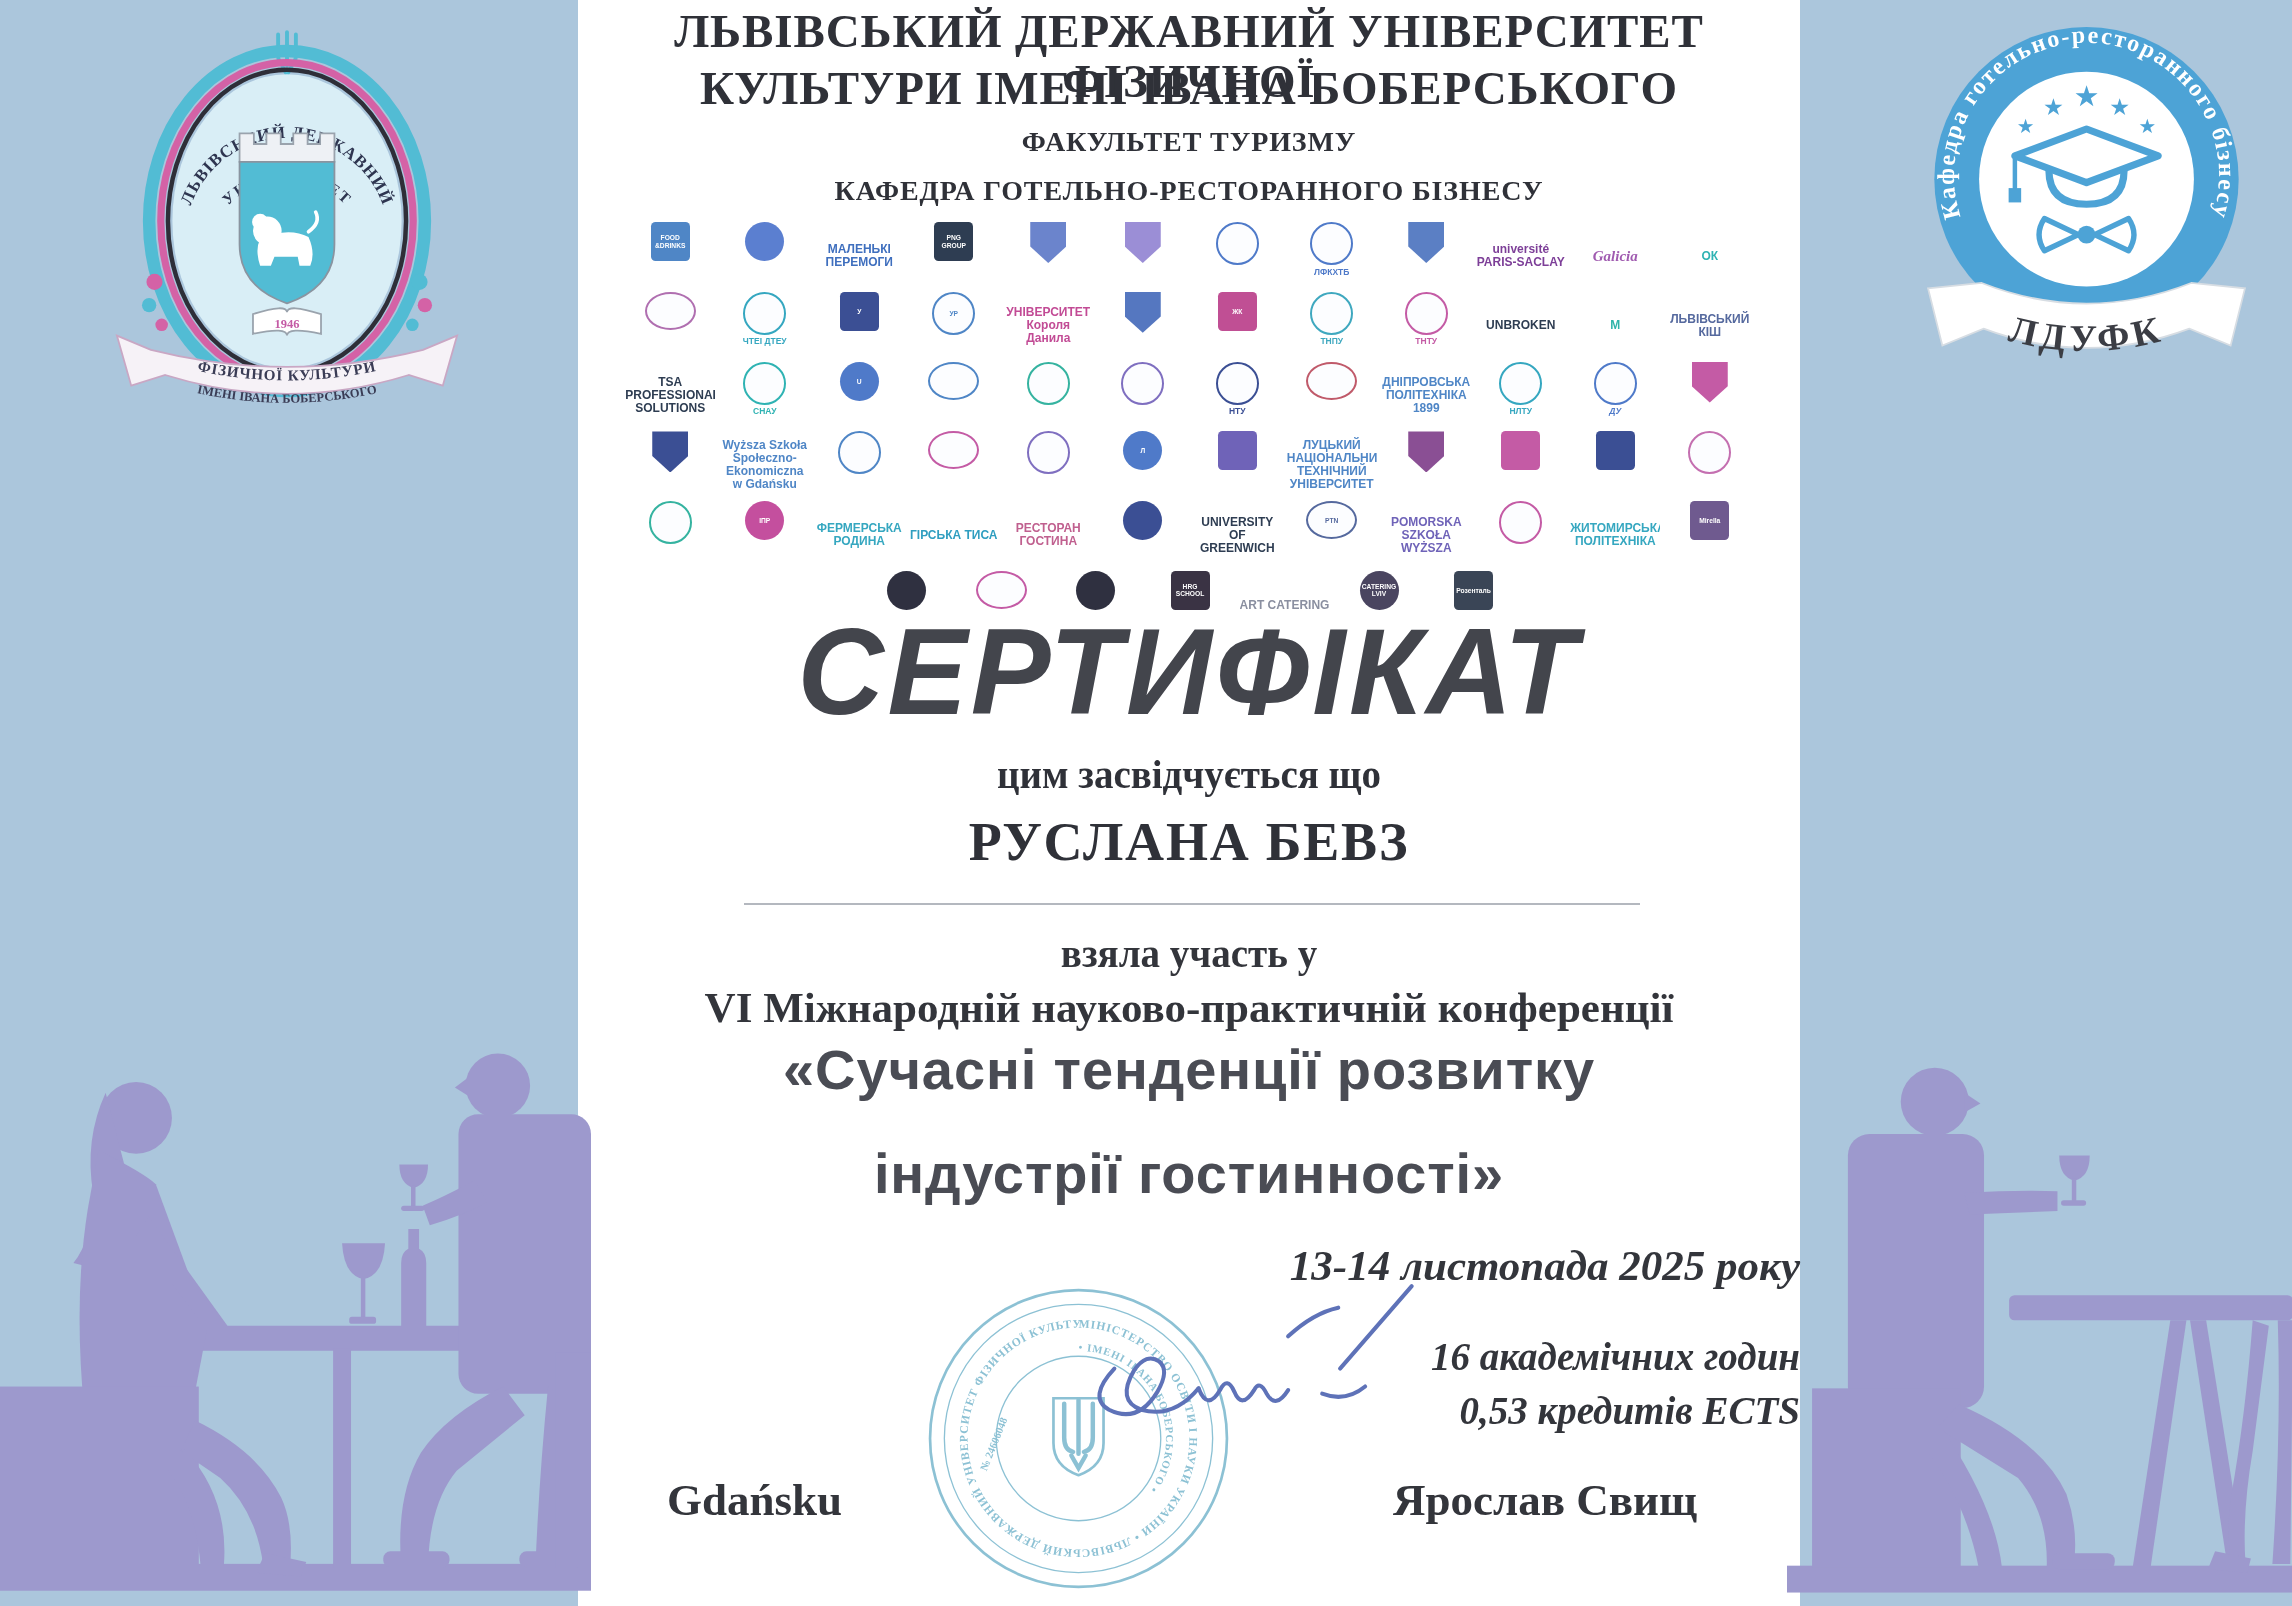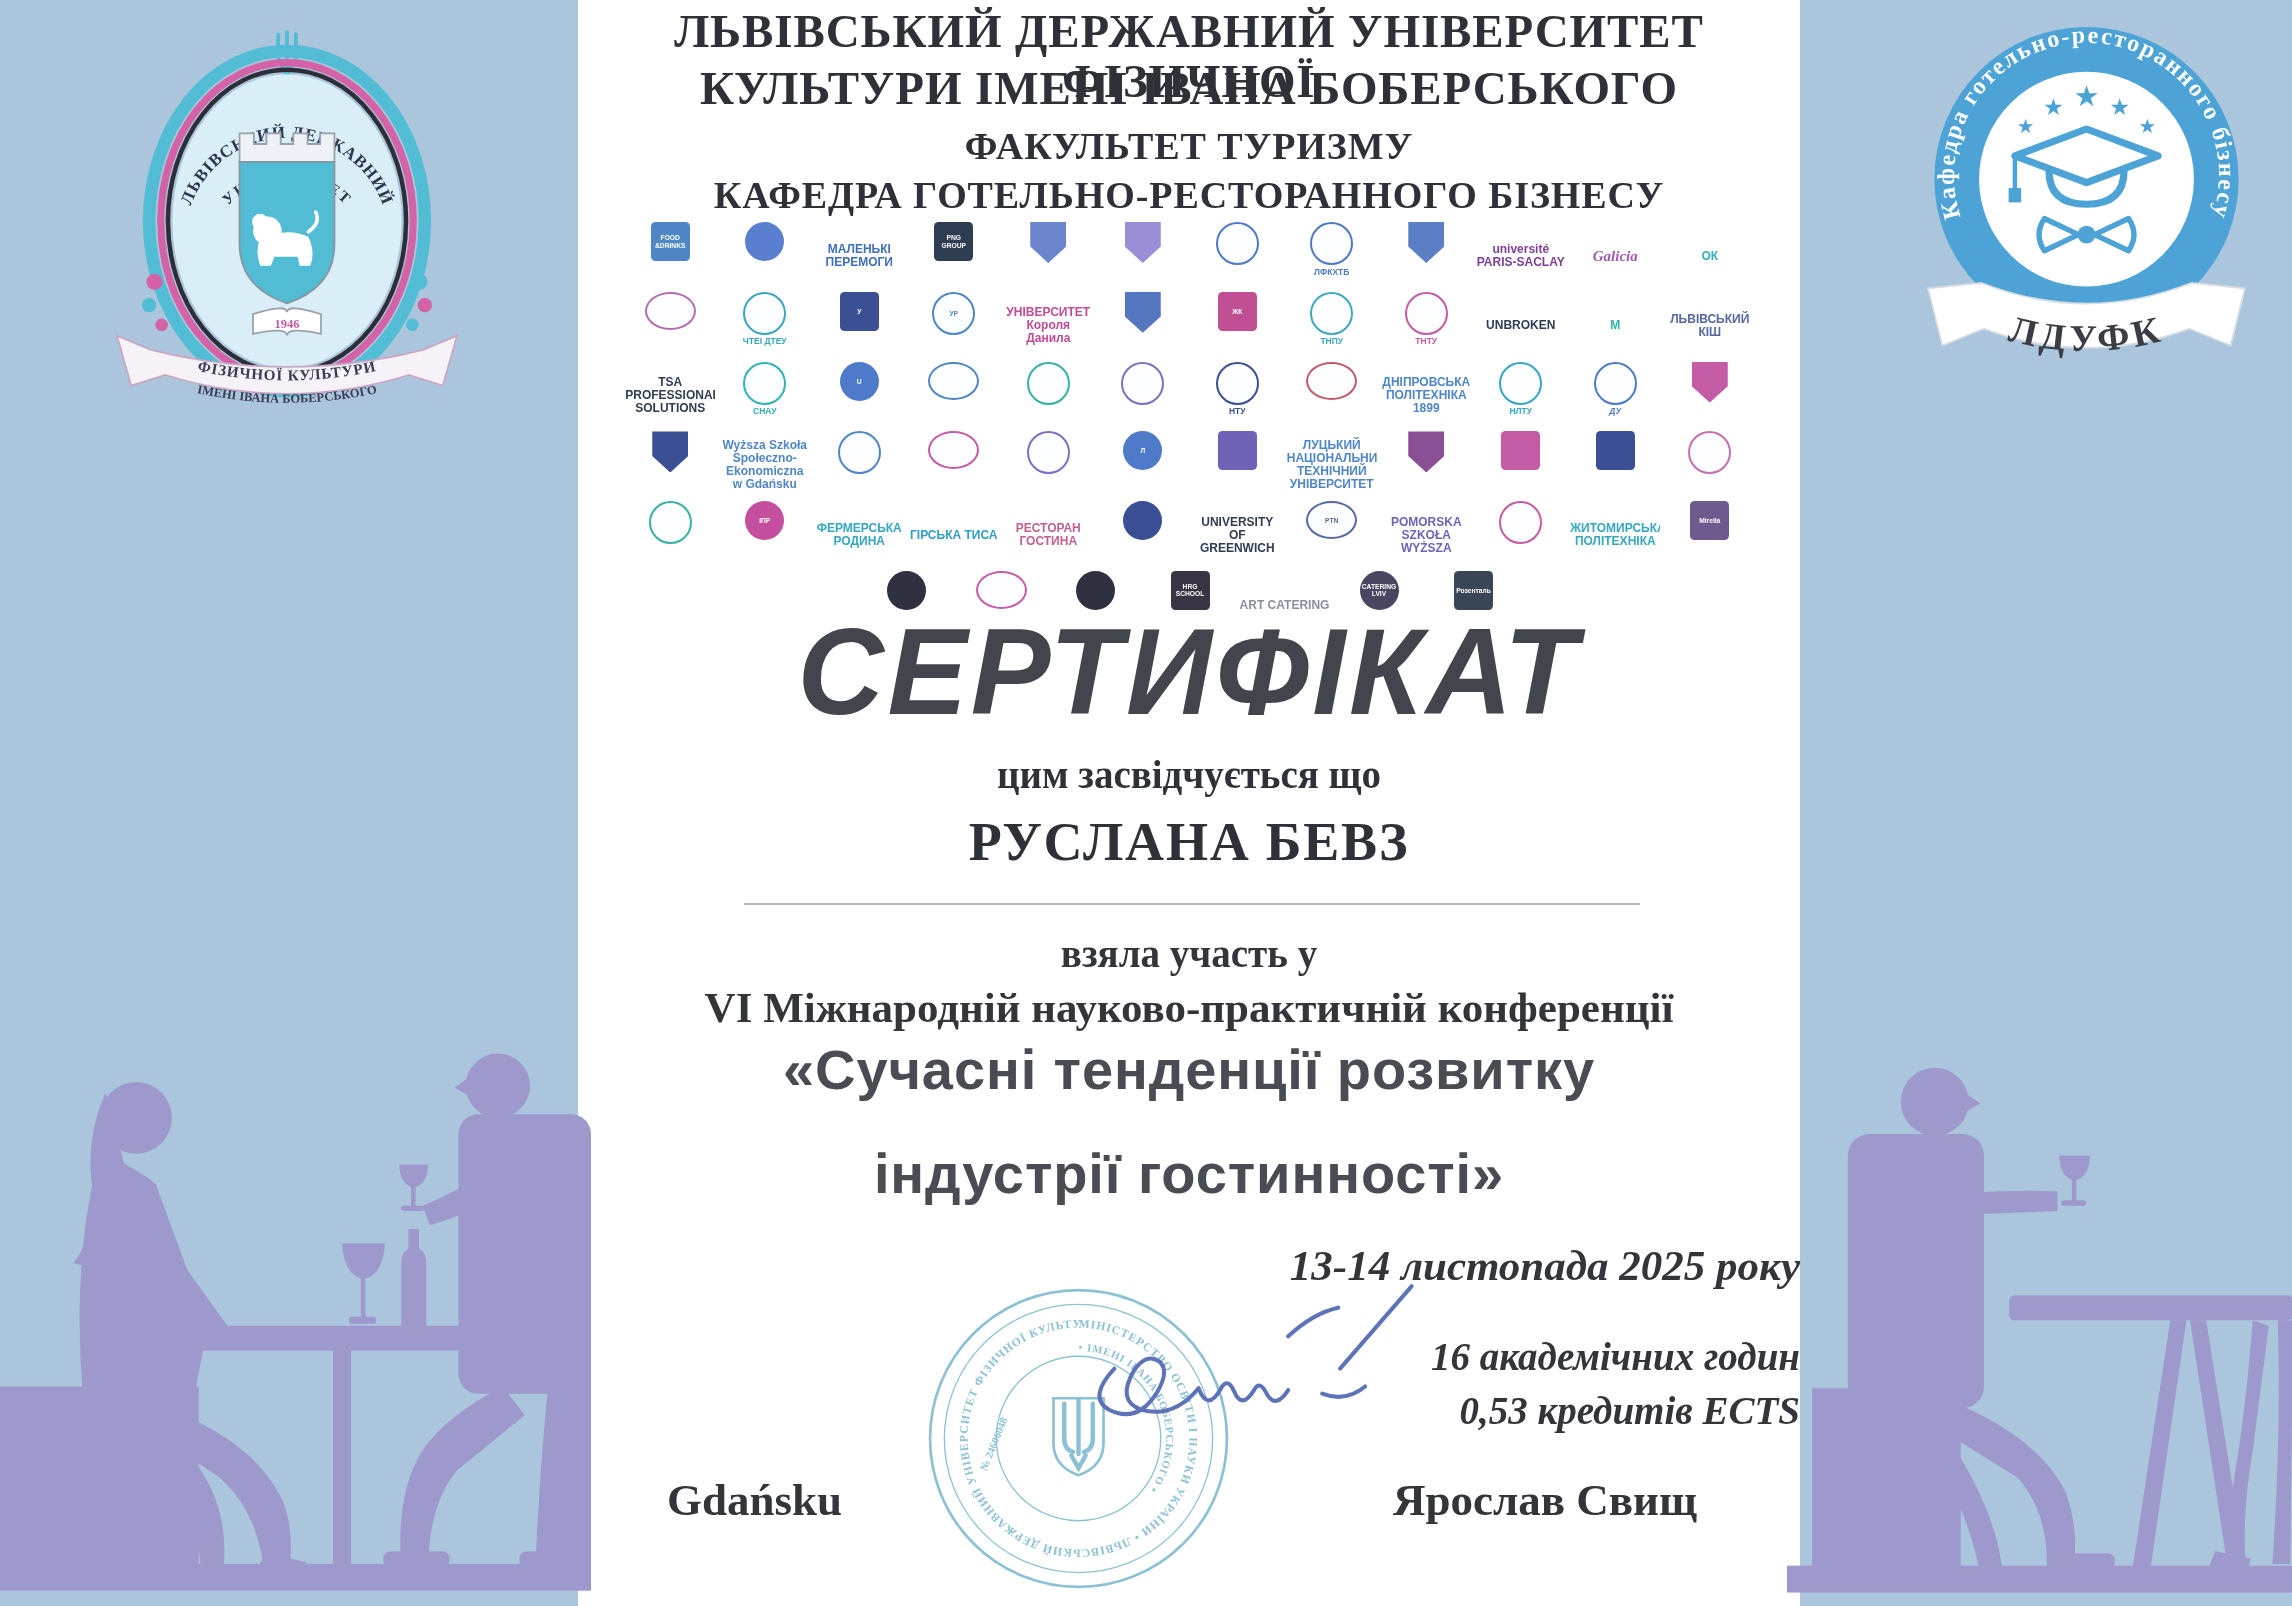--- a/index.html
+++ b/index.html
@@ -5,21 +5,21 @@
   html,body{margin:0;padding:0;background:#ffffff;}
   .page{position:relative;width:2293px;height:1607px;background:#ffffff;overflow:hidden;
         font-family:"Liberation Serif",serif;color:#33353b;}
   .side{position:absolute;top:0;height:100%;background:#abc6dc;}
   .side-left{left:0;width:578px;}
   .side-right{left:1800px;width:493px;}
   .abs{position:absolute;}
   .panel-center{left:578px;width:1222px;text-align:center;}
   .hdr{font-weight:bold;color:#2f3138;letter-spacing:0.9px;line-height:1.05;}
   .hdr1,.hdr2{font-size:47px;}
-  .hdr3,.hdr4{font-size:38px;}
+  .hdr3,.hdr4{font-size:28px;}
   .cert-title{font-family:"Liberation Sans",sans-serif;font-style:italic;font-weight:bold;
               font-size:122px;color:#43454c;letter-spacing:3.6px;transform:scaleX(.98);}
   .attest{font-size:39px;font-weight:bold;color:#2f3138;}
   .recipient{font-size:54px;font-weight:bold;color:#2f3138;letter-spacing:1.8px;}
   .hr-line{height:1.8px;background:#b4b8bf;}
   .participation{font-size:39px;font-weight:bold;}
   .conference{font-size:43px;font-weight:bold;}
   .quote{font-family:"Liberation Sans",sans-serif;font-weight:bold;font-size:56px;color:#4a4c54;letter-spacing:0.9px;}
   .italic-meta{font-style:italic;font-weight:bold;text-align:right;}
   .date-line{font-size:43px;padding-right:81px;}

